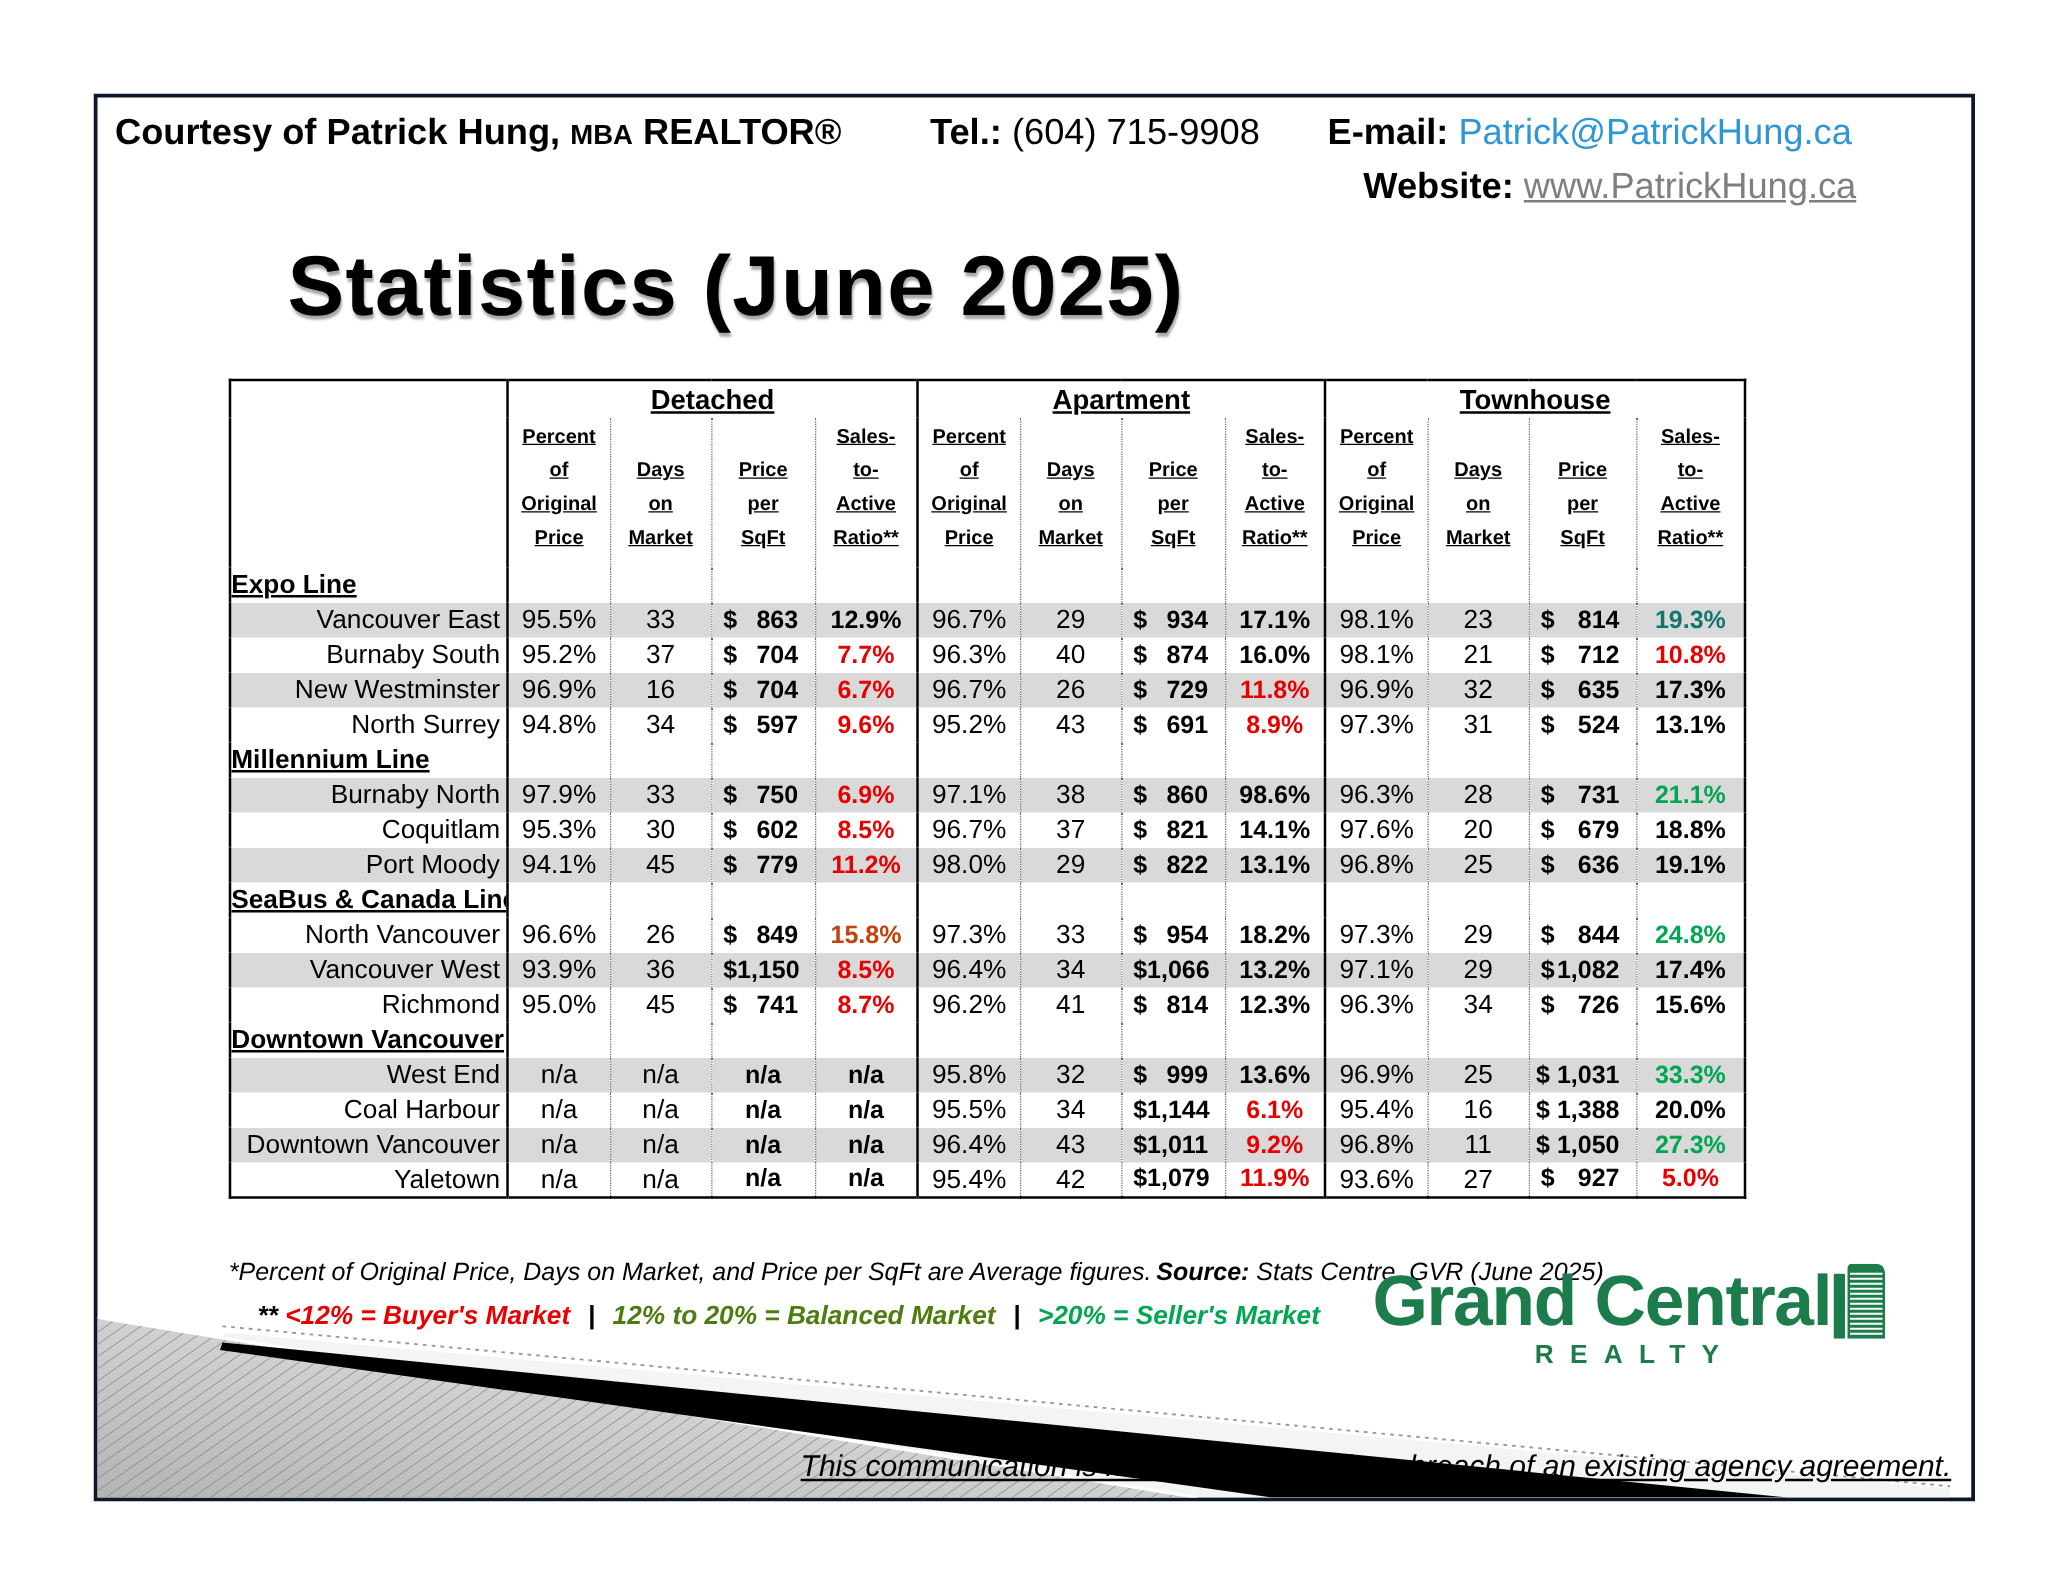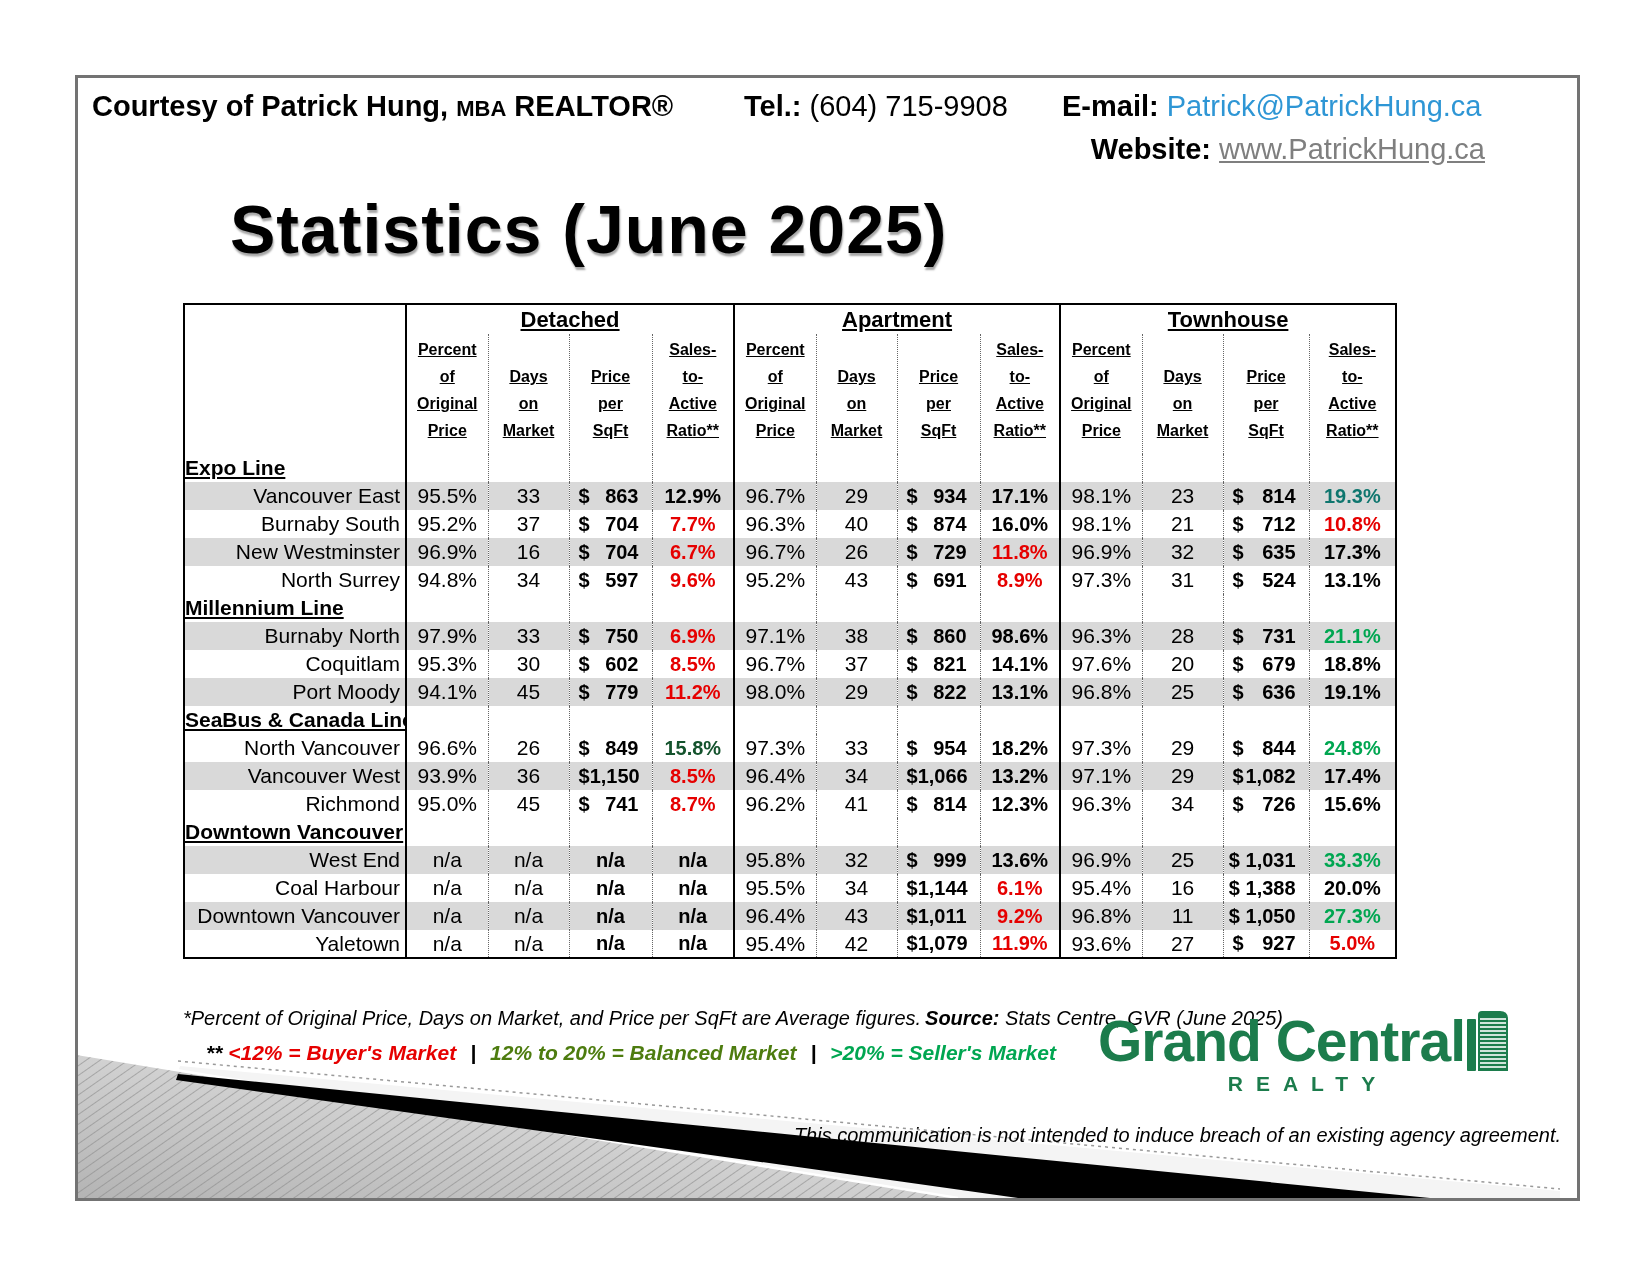--- a/index.html
+++ b/index.html
@@ -1,19 +1,19 @@
 <!DOCTYPE html>
 <html><head>
 <meta charset="utf-8">
 <style>
   html,body{margin:0;padding:0;}
   body{width:1650px;height:1275px;background:#fff;position:relative;
        font-family:"Liberation Sans",sans-serif;color:#000;overflow:hidden;}
   .frame{position:absolute;left:75px;top:75px;width:1499px;height:1120px;
-         border:3px solid #737373;background:#fff;}
+         border:3px solid #0f172a;background:#fff;}
   
   .hdr{position:absolute;font-weight:bold;font-size:29px;white-space:nowrap;z-index:3;}
   .hdr .mba{font-size:22px;}
   .courtesy{left:14px;top:12px;}
   .telgrp{left:666px;top:12px;}
   .telval{font-weight:normal;}
   .emailgrp{left:984px;top:12px;}
   .emailval{font-weight:normal;color:#2E96D5;text-decoration:none;}
   .webgrp{right:92px;top:55px;}
   .webval{font-weight:normal;color:#7F7F7F;text-decoration:underline;}
@@ -52,22 +52,22 @@
   .legend{position:absolute;left:128px;top:963px;font-size:21px;font-weight:bold;
           font-style:italic;white-space:nowrap;z-index:3;}
   .legend .sep{color:#000;padding:0 14px;font-weight:normal;}
   
   .logo{position:absolute;left:1015px;top:933px;width:420px;text-align:center;z-index:3;}
   .brand{font-size:57px;font-weight:bold;letter-spacing:-1px;line-height:60px;
          display:inline-block;vertical-align:top;}
   .bldg{display:inline-block;vertical-align:top;margin-left:1px;}
   .realty{font-size:21px;font-weight:bold;letter-spacing:13px;margin-top:1px;padding-left:10px;}
   
-  .disclaimer{position:absolute;right:16px;top:1046px;font-style:italic;font-size:20px;
-              white-space:nowrap;z-index:3;}
+  .disclaimer{position:absolute;right:16px;top:1082px;font-style:italic;font-size:24px;
+              white-space:nowrap;z-index:3;text-decoration:underline;}
   
   .decor{position:absolute;left:0;top:958px;z-index:1;pointer-events:none;}
 </style>
 </head>
 <body>
 
 <div class="frame">
 
   <svg class="decor" width="1499" height="162" viewBox="0 0 1499 162">
     <defs>
@@ -466,21 +466,21 @@
           <tr>
             <td class="lbl">North Vancouver</td>
             <td class="pct ">96.6%</td>
             <td class="dom ds">26</td>
             <td class="ppsf ds">
               <div class="acct">
                 <span>$</span>
                 <span>849</span>
               </div>
             </td>
-            <td class="ratio ds" style="color: #14532d;">15.8%</td>
+            <td class="ratio ds" style="color: #c2410c;">15.8%</td>
             <td class="pct gs">97.3%</td>
             <td class="dom ds">33</td>
             <td class="ppsf ds">
               <div class="acct">
                 <span>$</span>
                 <span>954</span>
               </div>
             </td>
             <td class="ratio ds" style="color: rgb(0, 0, 0);">18.2%</td>
             <td class="pct gs">97.3%</td>

